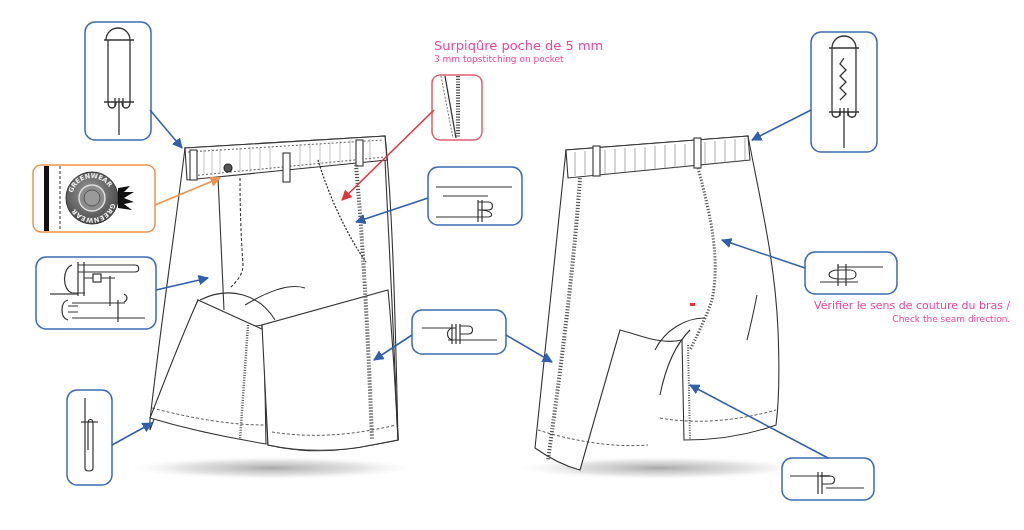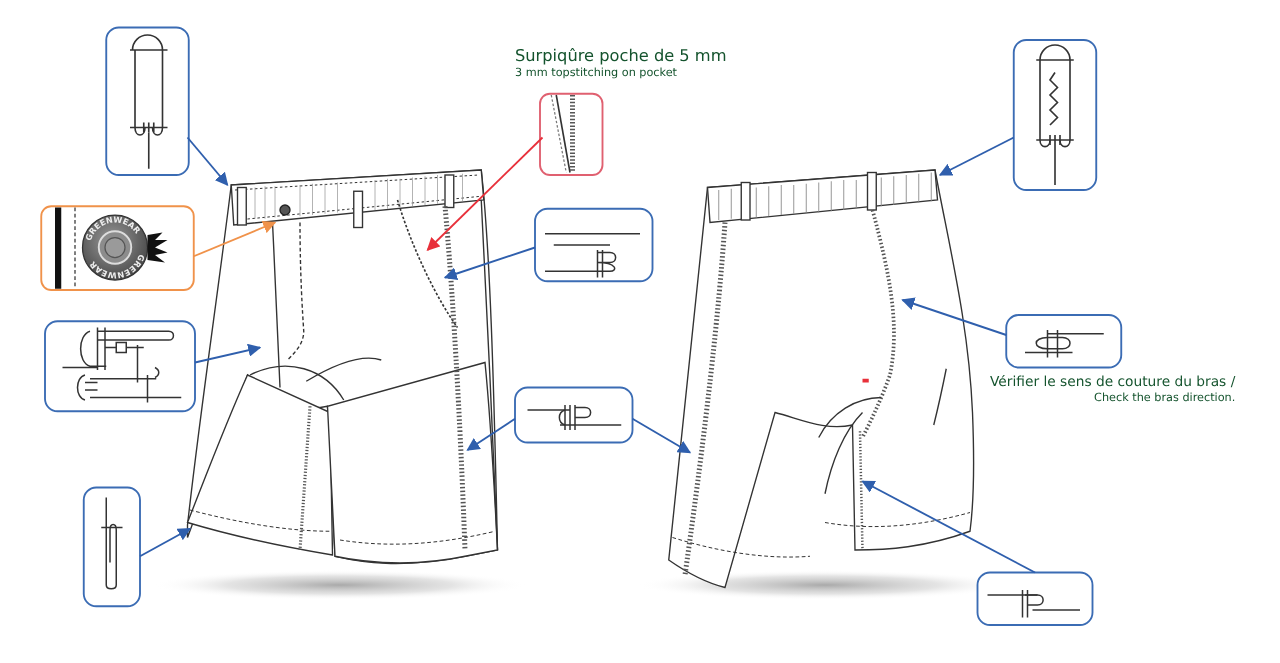--- a/index.html
+++ b/index.html
@@ -1,18 +1,18 @@
 <!DOCTYPE html>
 <html><head>
 <meta charset="utf-8">
 <style>
   html, body { margin: 0; padding: 0; background: #ffffff; }
   body { width: 1024px; height: 530px; position: relative; overflow: hidden; font-family: "DejaVu Sans", sans-serif; }
   #canvas { position: absolute; left: 0; top: 0; width: 1024px; height: 530px; }
-  .note { position: absolute; color: #14532d; font-family: "DejaVu Sans", sans-serif; white-space: nowrap; }
+  .note { position: absolute; color: #ec4899; font-family: "DejaVu Sans", sans-serif; white-space: nowrap; margin-left: 22px; }
   .note-fr { font-size: 12.5px; line-height: 15px; }
   .note-en { font-size: 9px; line-height: 12px; }
   #note-pocket { left: 412px; top: 38px; }
   #note-pocket .note-fr { font-size: 13px; }
   #note-arm { left: 792px; top: 298px; text-align: right; }
   #note-arm .note-fr { font-size: 11px; }
   #note-arm .note-en { font-size: 9px; }
 </style>
 </head>
 <body>
@@ -234,14 +234,14 @@
   <line x1="828" y1="458" x2="690" y2="385" stroke="#2f5fad" stroke-width="1.5" marker-end="url(#arrowBlue)"></line>
 </svg>
 
 <div id="note-pocket" class="note">
   <div class="note-fr">Surpiqûre poche de 5 mm</div>
   <div class="note-en">3 mm topstitching on pocket</div>
 </div>
 
 <div id="note-arm" class="note">
   <div class="note-fr">Vérifier le sens de couture du bras /</div>
-  <div class="note-en">Check the bras direction.</div>
+  <div class="note-en">Check the seam direction.</div>
 </div>
 
 </body></html>

